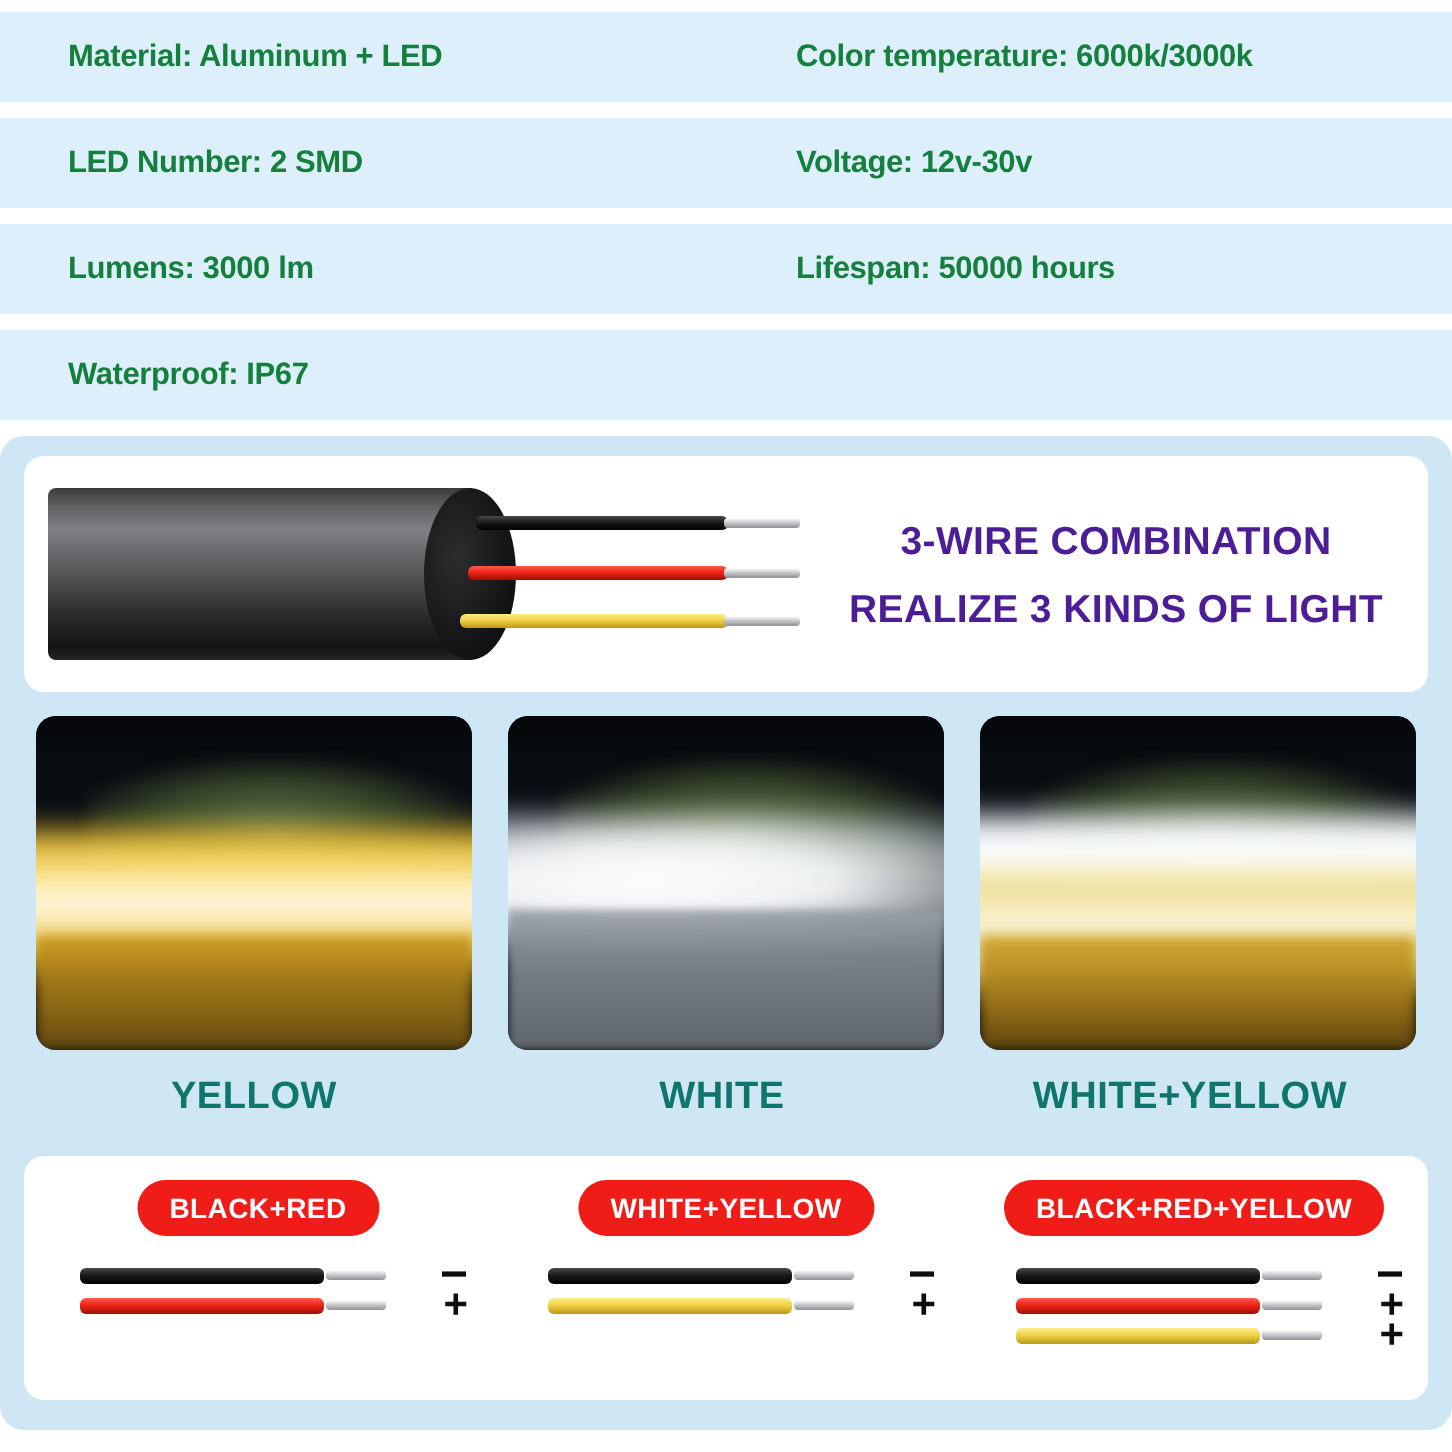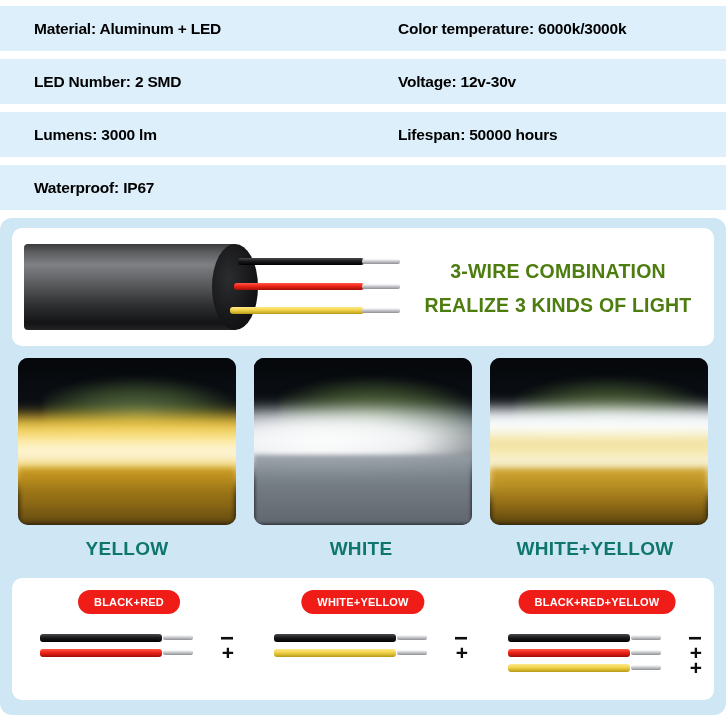--- a/index.html
+++ b/index.html
@@ -25,21 +25,21 @@
   .spec-row {
     display: flex;
     align-items: center;
     height: 45px;
     background: #ddeffa;
     margin-bottom: 8px;
   }
   .spec-cell {
     font-size: 15.5px;
     font-weight: bold;
-    color: #000000;
+    color: #15803d;
     letter-spacing: -0.2px;
     white-space: nowrap;
   }
   .spec-cell.left  { width: 364px; padding-left: 34px; box-sizing: border-box; }
   .spec-cell.right { flex: 1; padding-left: 34px; box-sizing: border-box; }
 
   
   .blue-panel {
     position: absolute;
     left: 0;
@@ -98,21 +98,21 @@
   .hero-text {
     position: absolute;
     left: 400px;
     top: 26px;
     width: 292px;
     text-align: center;
   }
   .hero-line {
     font-size: 19.5px;
     font-weight: bold;
-    color: #4d7c0f;
+    color: #4c1d95;
     letter-spacing: 0.2px;
     line-height: 34px;
     white-space: nowrap;
   }
 
   
   .photo-row {
     position: absolute;
     left: 0;
     top: 140px;
@@ -224,21 +224,21 @@
     flex: 1;
     position: relative;
   }
   .badge {
     position: absolute;
     top: 12px;
     left: 50%;
     transform: translateX(-50%);
     background: #ef1c18;
     color: #ffffff;
-    font-size: 11px;
+    font-size: 14px;
     font-weight: bold;
     letter-spacing: 0.2px;
     padding: 6px 16px;
     border-radius: 16px;
     white-space: nowrap;
   }
   .wires {
     position: absolute;
     top: 52px;
     left: 50%;

